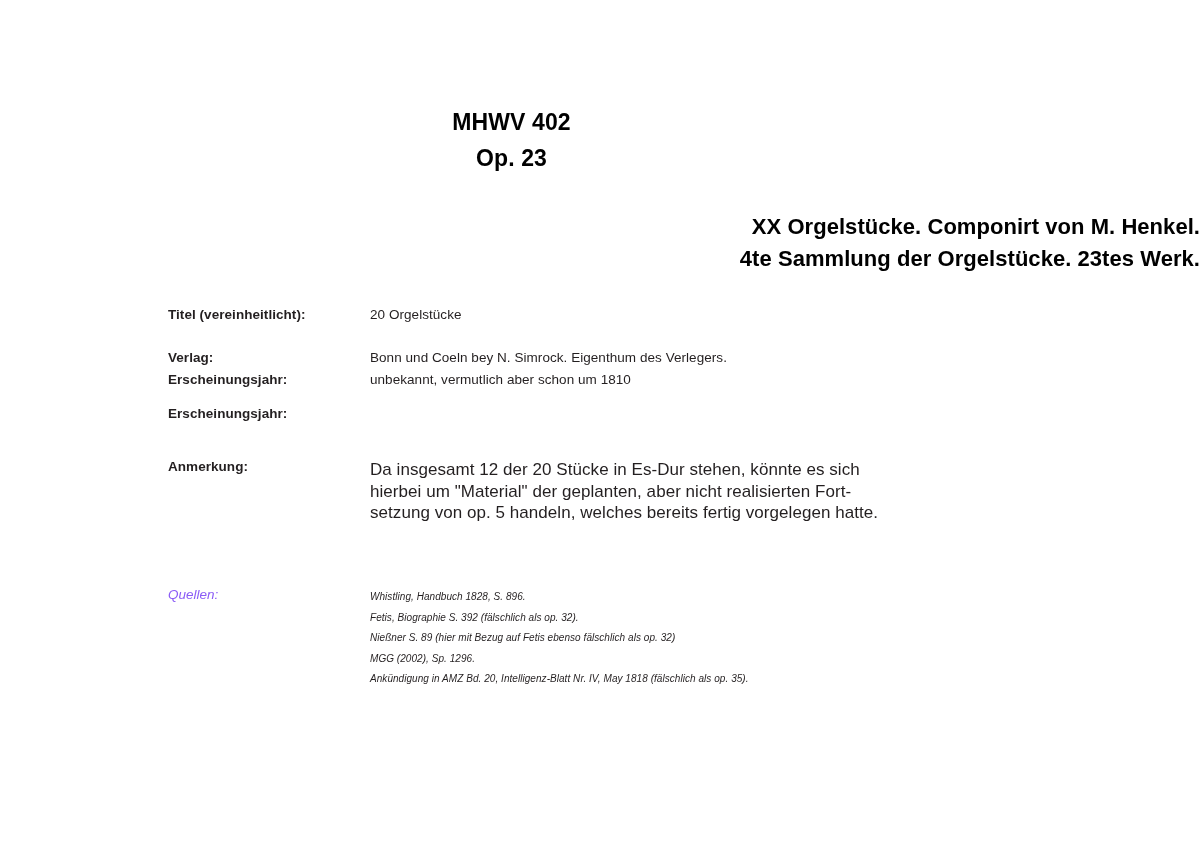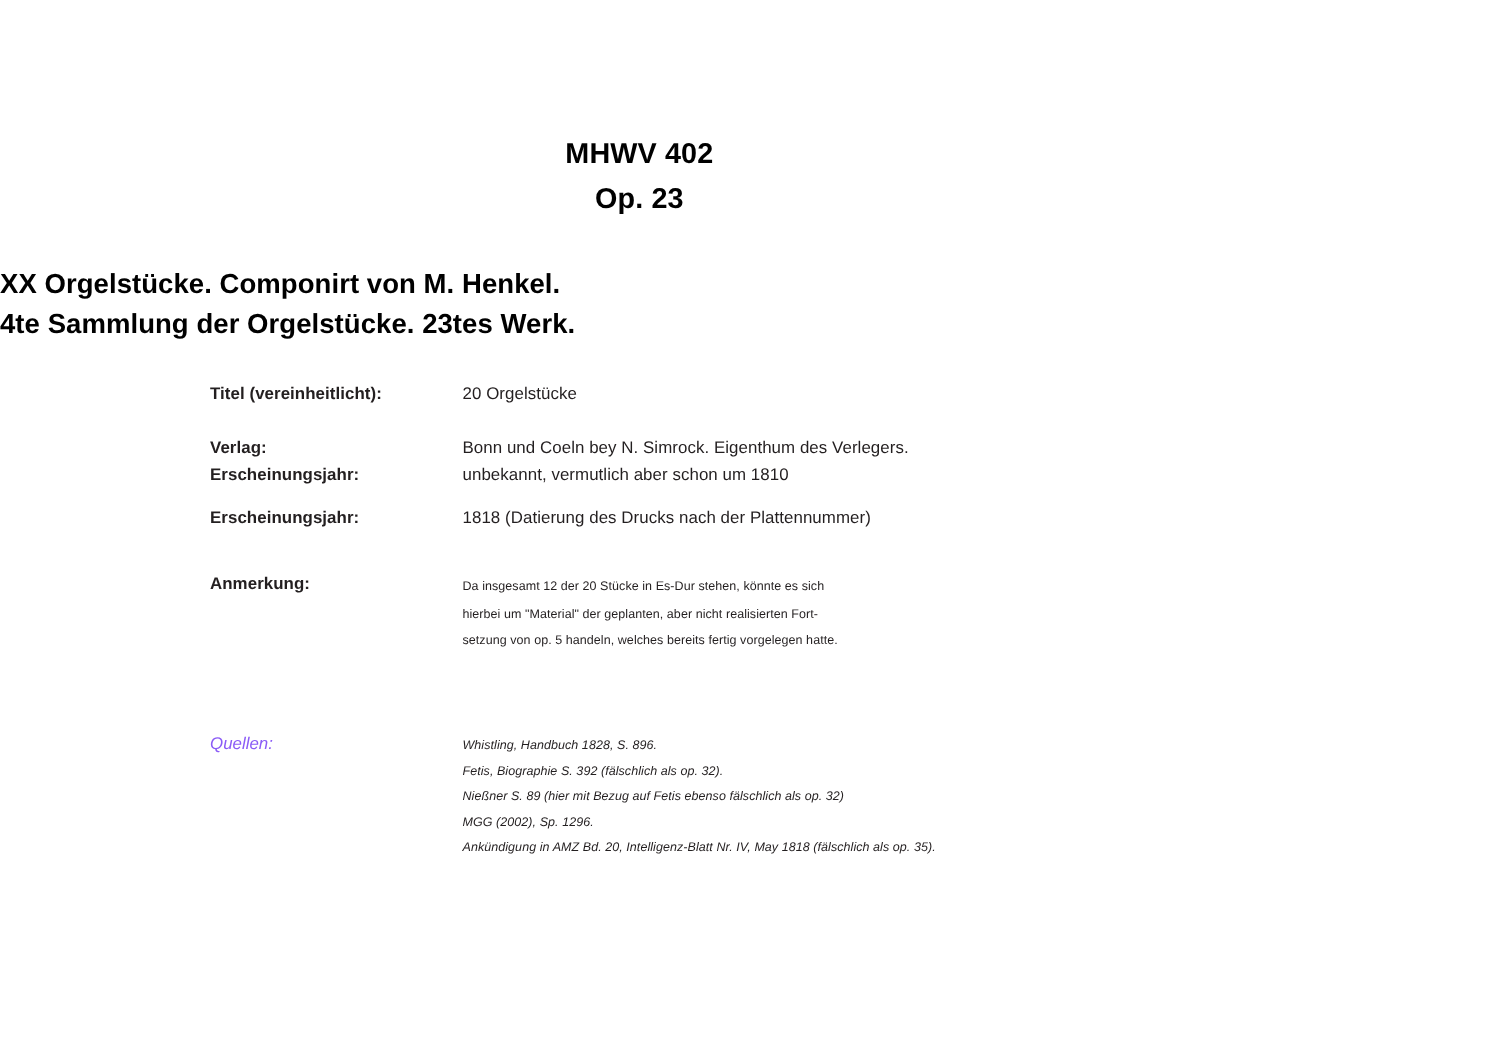--- a/index.html
+++ b/index.html
@@ -41,21 +41,21 @@
     font-weight: bold;
     color: #000000;
     line-height: 36px;
     letter-spacing: 0.1px;
   }
   .subtitle-block {
     position: absolute;
     left: 0;
     top: 211px;
     width: 1200px;
-    text-align: left;
+    text-align: right;
   }
   .subtitle-line {
     font-size: 22px;
     font-weight: bold;
     color: #000000;
     line-height: 32px;
     letter-spacing: 0.05px;
   }
 
   
@@ -94,21 +94,21 @@
   
   .row-clipped {
     height: 17px;
     overflow: hidden;
   }
 
   .value-multiline {
     position: absolute;
     left: 202px;
     top: 0;
-    font-size: 10px;
+    font-size: 17px;
     color: #231f20;
     letter-spacing: 0.05px;
   }
   .value-multiline .ml-line {
     line-height: 21.5px;
     white-space: nowrap;
   }
 
   
   .sources-label {
@@ -163,21 +163,20 @@
       <span class="value">Bonn und Coeln bey N. Simrock. Eigenthum des Verlegers.</span>
     </div>
 
     <div class="row" style="top:372px;">
       <span class="label">Erscheinungsjahr:</span>
       <span class="value">unbekannt, vermutlich aber schon um 1810</span>
     </div>
 
     <div class="row row-clipped" style="top:406px;text-align:right;">
       <span class="label">Erscheinungsjahr:</span>
-      <span class="value">1818 (Datierung des Drucks nach der Plattennummer)</span>
     </div>
 
     <div class="row" style="top:459px;">
       <span class="label">Anmerkung:</span>
       <div class="value-multiline">
         <div class="ml-line">Da insgesamt 12 der 20 Stücke in Es-Dur stehen, könnte es sich</div>
         <div class="ml-line">hierbei um "Material" der geplanten, aber nicht realisierten Fort-</div>
         <div class="ml-line">setzung von op. 5 handeln, welches bereits fertig vorgelegen hatte.</div>
       </div>
     </div>

